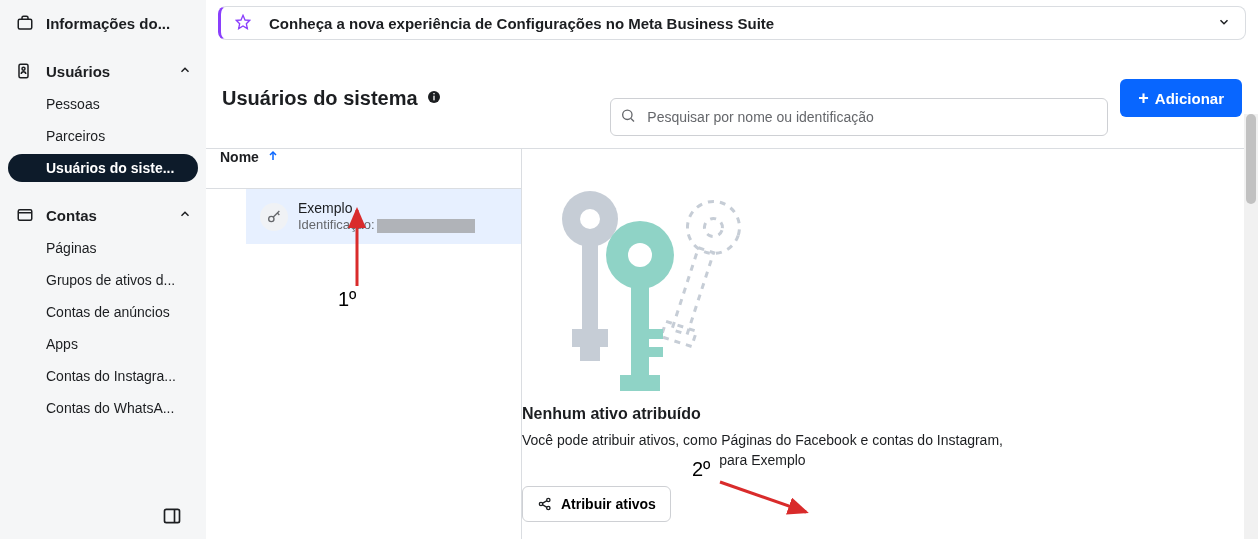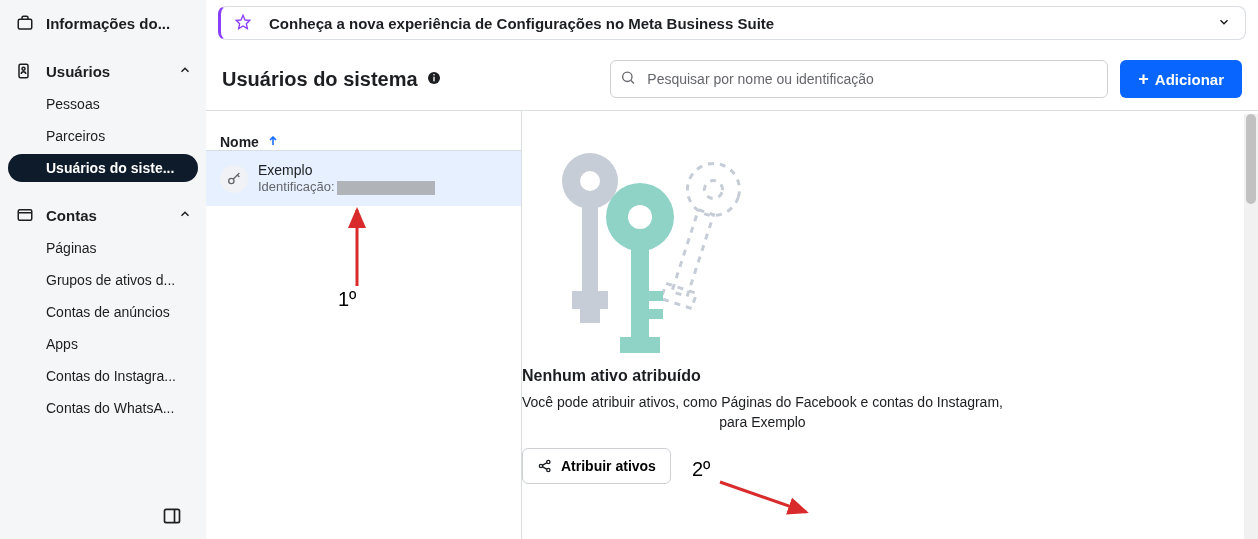--- a/index.html
+++ b/index.html
@@ -29,35 +29,35 @@
   .banner { margin:6px 12px 0 12px; border:1px solid #dadde1; border-left:3px solid #8a3ffc; border-radius:8px; height:34px; display:flex; align-items:center; padding:0 14px; background:#fff; }
   .banner-ico svg { width:16px; height:16px; stroke:#8a3ffc; }
   .banner-txt { font-weight:700; margin-left:18px; flex:1; font-size:15px; }
   .banner-chev svg { width:14px; height:14px; }
 
   .header-row { display:flex; align-items:center; padding:20px 16px 12px 16px; }
   .page-title { font-size:20px; font-weight:700; display:flex; align-items:center; }
   .page-title .info-ico { margin-left:8px; }
   .page-title .info-ico svg { width:16px; height:16px; }
   .search-wrap { flex:1; }
-  .search { position:relative; width:498px; margin-left:auto; margin-right:0; }
+  .search { position:relative; width:498px; margin-left:auto; margin-right:0;margin-top:38px; }
   .search input { width:100%; height:38px; border:1px solid #ced0d4; border-radius:6px; padding:0 12px 0 36px; font-size:14px; color:#1c1e21; background:#fff; }
   .search input::placeholder { color:#65676b; }
   .search .sico { position:absolute; left:10px; top:50%; transform:translateY(-50%); }
   .search .sico svg { width:16px; height:16px; stroke:#65676b; }
   .add-btn { margin-left:12px; height:38px; border:none; border-radius:6px; background:#0866ff; color:#fff; font-weight:600; font-size:15px; padding:0 18px; display:flex; align-items:center; cursor:pointer; }
   .add-btn .plus { font-size:18px; margin-right:6px; line-height:1; }
 
   .content-split { display:flex; height:calc(100% - 108px); min-height:0; }
   .list-pane { width:316px; border-top:1px solid #dadde1; border-right:1px solid #dadde1; background:#fff; }
-  .list-head { height:40px; display:flex; align-items:flex-end; padding:0 14px; font-weight:700; border-bottom:1px solid #dadde1; }
+  .list-head { height:40px; display:flex; align-items:flex-start; padding:0 14px; font-weight:700; border-bottom:1px solid #dadde1; }
   .sort-ico { margin-left:8px; color:#0866ff; }
   .sort-ico svg { width:12px; height:12px; stroke:#0866ff; }
   .list-item { display:flex; align-items:center; padding:10px 14px; cursor:pointer; }
-  .list-item.sel { background:#e7f0ff; }
+  .list-item.sel { background:#e7f0ff;margin-left:40px; }
   .li-ico { width:28px; height:28px; border-radius:14px; background:#f0f2f5; display:flex; align-items:center; justify-content:center; margin-right:10px; flex-shrink:0; }
   .li-ico svg { width:16px; height:16px; stroke:#65676b; fill:none; }
   .li-txt .l1 { font-size:14px; color:#1c1e21; line-height:1.3; }
   .li-txt .l2 { font-size:13px; color:#65676b; line-height:1.3; display:flex; align-items:center; }
   .redact { display:inline-block; width:98px; height:14px; background:#b0b3b8; margin-left:2px; }
 
   .detail-pane { flex:1; border-top:1px solid #dadde1; position:relative; overflow:auto; }
   .empty { width:100%; display:flex; flex-direction:column; align-items:flex-start; padding-top:30px; }
   .keys { width:240px; height:220px; }
   .empty-title { font-size:16px; font-weight:700; margin-top:6px; }

